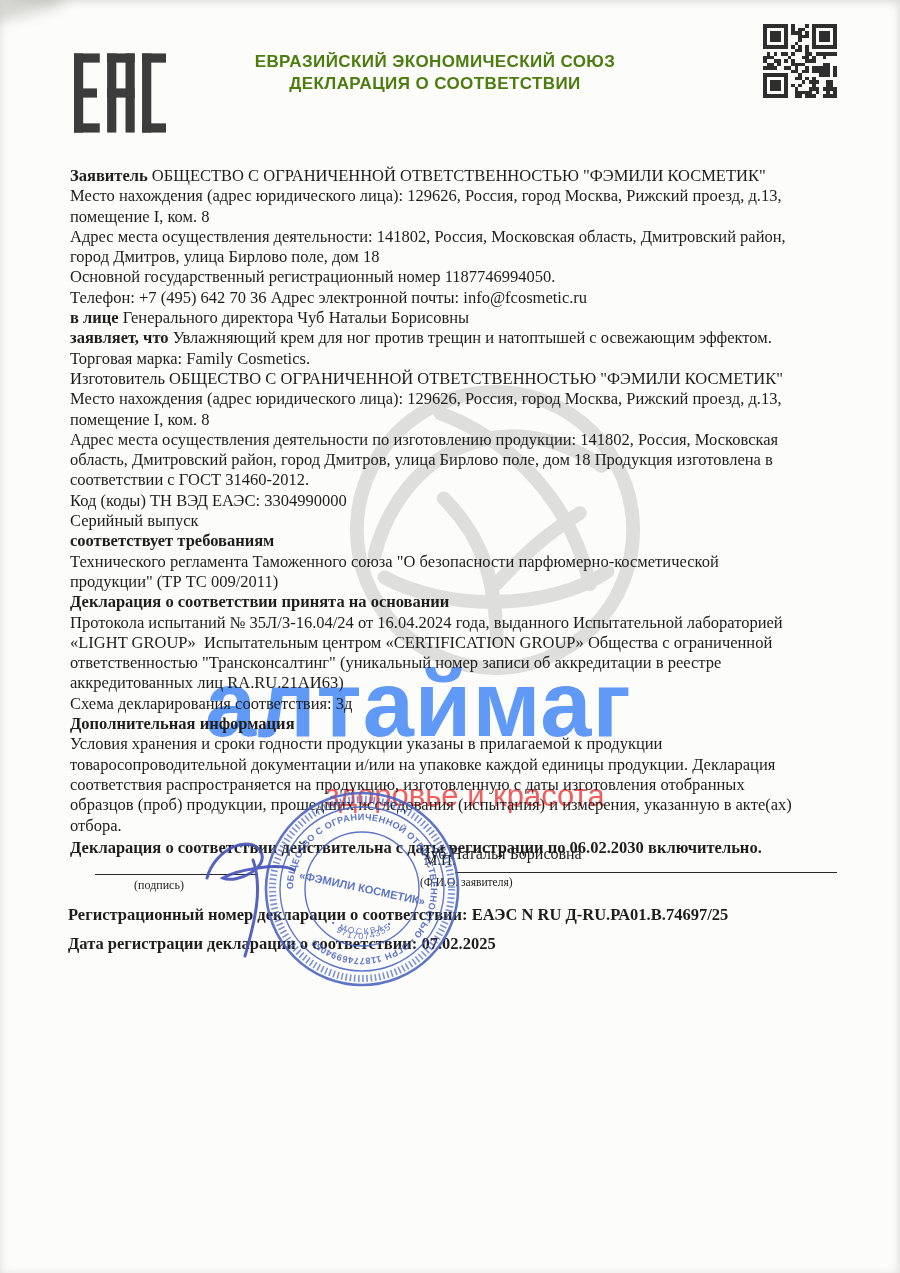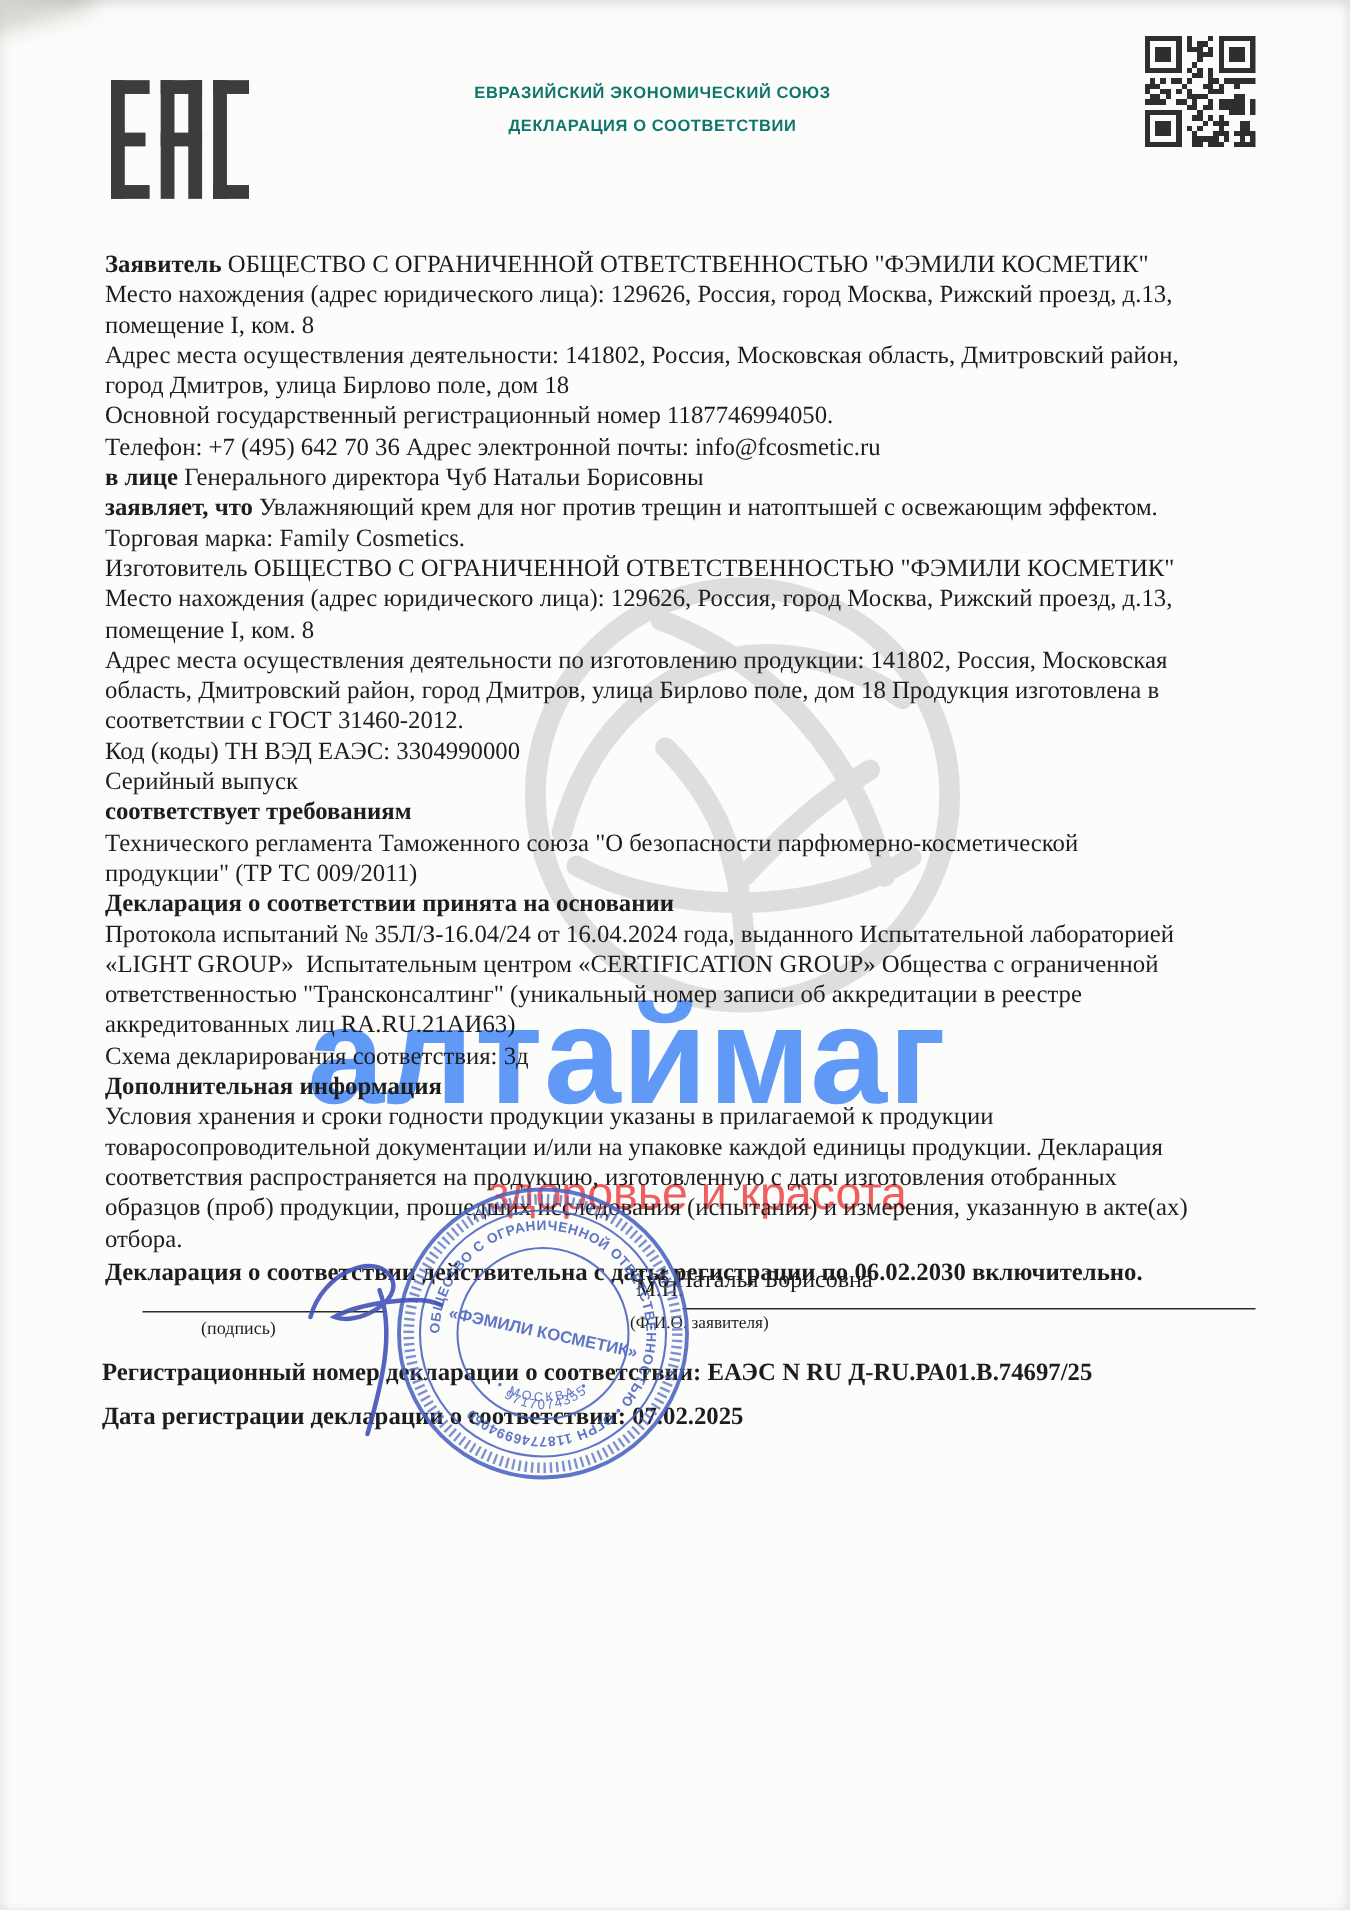--- a/index.html
+++ b/index.html
@@ -8,21 +8,21 @@
     background:#fcfcfa;overflow:hidden;
     font-family:"Liberation Serif","DejaVu Serif",serif;color:#1d1d1d;
     box-shadow:inset -4px 0 8px rgba(0,0,0,.05), inset 0 4px 7px rgba(0,0,0,.07), inset 4px 0 8px rgba(0,0,0,.03);
   }
   .smudge{position:absolute;left:-8px;top:-6px;width:70px;height:20px;background:#a9a9a5;
     transform:rotate(-14deg);filter:blur(7px);opacity:.5;}
   
   .eac{position:absolute;left:74px;top:50px;width:92px;height:86px;}
   .doc-title{position:absolute;left:165px;top:51px;width:540px;text-align:center;
     font-family:"Liberation Sans","DejaVu Sans",sans-serif;font-weight:bold;
-    font-size:11px;line-height:22px;letter-spacing:.4px;color:#0f766e;}
+    font-size:17px;line-height:22px;letter-spacing:.4px;color:#4d7c0f;}
   .qr{position:absolute;left:763px;top:24px;width:74px;height:74px;}
   .qr svg{width:100%;height:100%;shape-rendering:crispEdges;fill:#2e2e2e;}
   
   .wm-emblem{position:absolute;left:347px;top:382px;width:296px;height:296px;opacity:.5;z-index:1;}
   .wm-brand{position:absolute;left:205px;top:652px;width:500px;z-index:1;
     font-family:"Liberation Sans","DejaVu Sans",sans-serif;font-weight:bold;
     font-size:92px;letter-spacing:1px;color:#3b82f6;opacity:.8;}
   .wm-tag{position:absolute;left:290px;top:778px;width:350px;text-align:center;z-index:1;
     font-family:"Liberation Sans","DejaVu Sans",sans-serif;
     font-size:31px;color:#ef4444;opacity:.85;}

